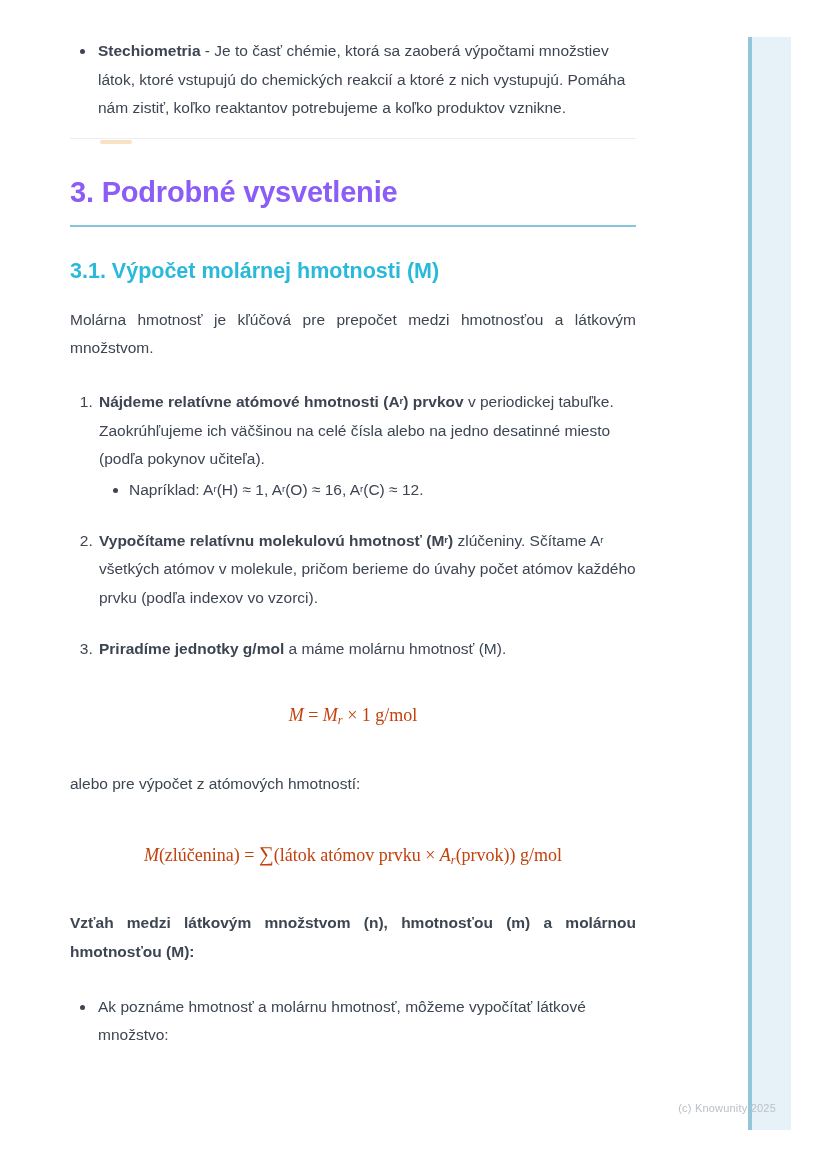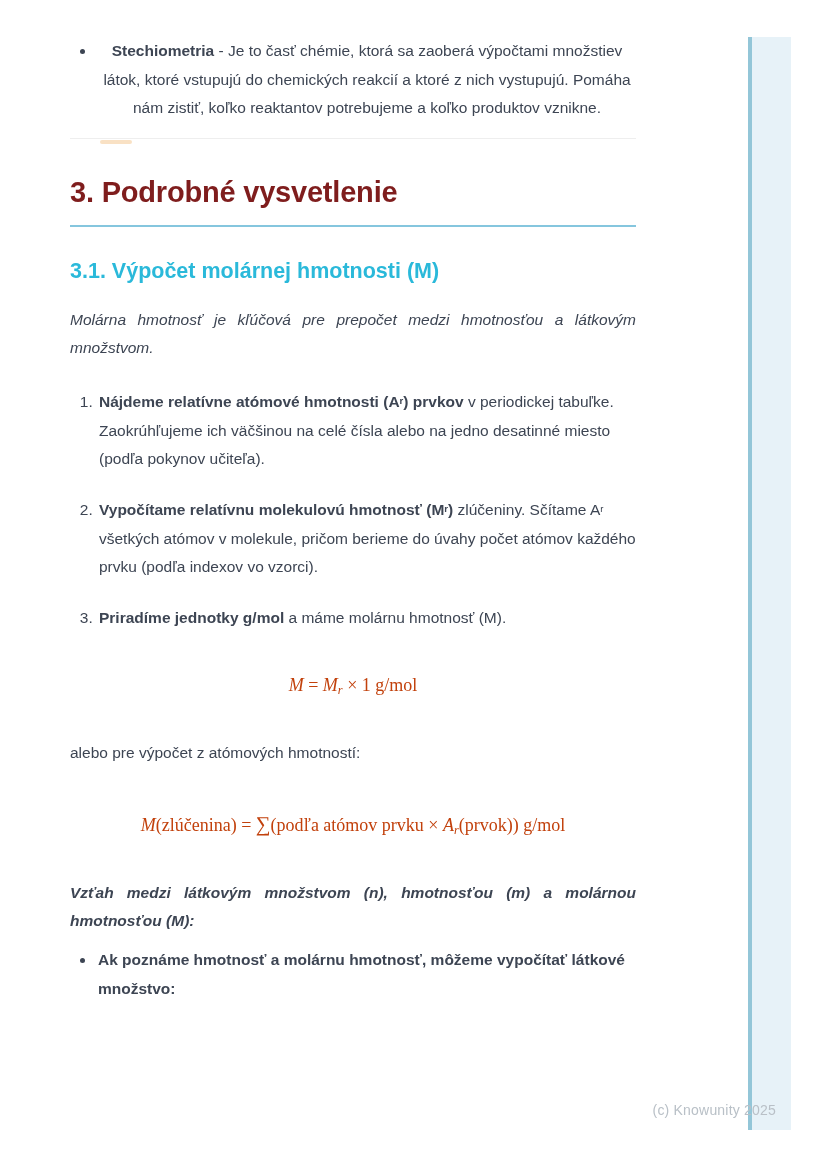--- a/index.html
+++ b/index.html
@@ -8,37 +8,37 @@
     width: 828px; height: 1171px; position: relative;
     background: #ffffff; overflow: hidden;
     font-family: "Liberation Sans", sans-serif;
     color: #3d4553;
   }
   .content {
     position: absolute; left: 70px; top: 0; width: 566px;
     font-size: 15.5px; line-height: 1.85;
   }
   .b { font-weight: bold; }
-  .justify { text-align: justify; font-style: italic; }
+  .justify { text-align: justify; }
 
   
   .ssub { font-size: 0.62em; vertical-align: 0.32em; letter-spacing: 0; }
 
   ul.toplist { margin: 37px 0 0; padding-left: 26px; }
-  ul.toplist li { padding-left: 2px; text-align: center; }
+  ul.toplist li { padding-left: 2px; }
 
   .highlight-mark {
     position: absolute; left: 30px; top: 140px; width: 32px; height: 4px;
     background: rgba(235, 163, 72, 0.32); border-radius: 3px;
   }
 
   hr.divider { border: none; border-top: 1.5px solid #eeeeee; margin: 15px 0 0; }
 
   h2.section-h2 {
-    font-size: 29px; line-height: 1.2; color: #7f1d1d; font-weight: bold;
+    font-size: 29px; line-height: 1.2; color: #8b5cf6; font-weight: bold;
     margin: 36px 0 0; padding-bottom: 15px; border-bottom: 2px solid #85c6de;
     letter-spacing: -0.2px;
   }
   h3.section-h3 {
     font-size: 21.5px; line-height: 1.25; color: #2ab9da; font-weight: bold;
     margin: 31px 0 12px;
   }
   p.lead-par { margin: 21px 0 0; }
   p.bold-label { margin: 28px 0 0; font-weight: bold; }
 
@@ -52,30 +52,30 @@
     font-family: "Liberation Serif", serif; font-size: 18px; color: #c2410c;
     line-height: 1.4;
   }
   .formula-block .var { font-style: italic; }
   .formula-block .msub { font-size: 0.68em; font-style: italic; vertical-align: -0.25em; }
   .formula-block .sigma { font-size: 1.15em; }
   .f-gap-1 { margin-top: 40px; }
   .f-gap-2 { margin-top: 42px; }
   .alt-par { margin: 40px 0 5px; }
   .relation-heading { margin: 40px 0 0; font-weight: bold; }
-  ul.relation { margin: 10px 0 0; padding-left: 26px; font-weight: bold; }
+  ul.relation { margin: 26px 0 0; padding-left: 26px; }
   ul.relation li { padding-left: 2px; }
 
   .accent-bar {
     position: absolute; left: 748px; top: 37px; width: 43px; height: 1093px;
     background: #e7f2f8; border-left: 4px solid #93c6d8; z-index: 1;
   }
   .footer {
     position: absolute; top: 1102px; right: 52px; z-index: 3;
-    font-size: 14px; color: #b9c0c7; letter-spacing: 0.2px;
+    font-size: 11px; color: #b9c0c7; letter-spacing: 0.2px;
   }
 </style>
 </head>
 <body>
 
 <div class="accent-bar"></div>
 
 <div class="content">
 
   <ul class="toplist">
@@ -89,38 +89,41 @@
   <h2 class="section-h2">3. Podrobné vysvetlenie</h2>
 
   <h3 class="section-h3">3.1. Výpočet molárnej hmotnosti (M)</h3>
 
   <p class="lead-par justify">Molárna hmotnosť je kľúčová pre prepočet medzi hmotnosťou a látkovým množstvom.</p>
 
 
   <ol class="steps">
     <li>
       <span class="b">Nájdeme relatívne atómové hmotnosti (A</span><span class="b ssub">r</span><span class="b">) prvkov</span><span> v periodickej tabuľke. Zaokrúhľujeme ich väčšinou na celé čísla alebo na jedno desatinné miesto (podľa pokynov učiteľa).</span>
+      <ul class="example">
+        <li><span>Napríklad: A</span><span class="ssub">r</span><span>(H) ≈ 1, A</span><span class="ssub">r</span><span>(O) ≈ 16, A</span><span class="ssub">r</span><span>(C) ≈ 12.</span></li>
+      </ul>
     </li>
     <li>
       <span class="b">Vypočítame relatívnu molekulovú hmotnosť (M</span><span class="b ssub">r</span><span class="b">)</span><span> zlúčeniny. Sčítame A</span><span class="ssub">r</span><span> všetkých atómov v molekule, pričom berieme do úvahy počet atómov každého prvku (podľa indexov vo vzorci).</span>
     </li>
     <li>
       <span class="b">Priradíme jednotky g/mol</span><span> a máme molárnu hmotnosť (M).</span>
     </li>
   </ol>
 
 
   <div class="formula-block f-gap-1">
     <span class="var">M</span><span> = </span><span class="var">M</span><span class="msub">r</span><span> × 1 g/mol</span>
   </div>
 
   <p class="alt-par">alebo pre výpočet z atómových hmotností:</p>
 
   <div class="formula-block f-gap-2">
-    <span class="var">M</span><span>(zlúčenina) = </span><span class="sigma">∑</span><span>(podľa atómov prvku × </span><span class="var">A</span><span class="msub">r</span><span>(prvok)) g/mol</span>
+    <span class="var">M</span><span>(zlúčenina) = </span><span class="sigma">∑</span><span>(látok atómov prvku × </span><span class="var">A</span><span class="msub">r</span><span>(prvok)) g/mol</span>
   </div>
 
   <p class="relation-heading justify">Vzťah medzi látkovým množstvom (n), hmotnosťou (m) a molárnou hmotnosťou (M):</p>
 
   <ul class="relation">
     <li>Ak poznáme hmotnosť a molárnu hmotnosť, môžeme vypočítať látkové množstvo:</li>
   </ul>
 
 </div>
 

